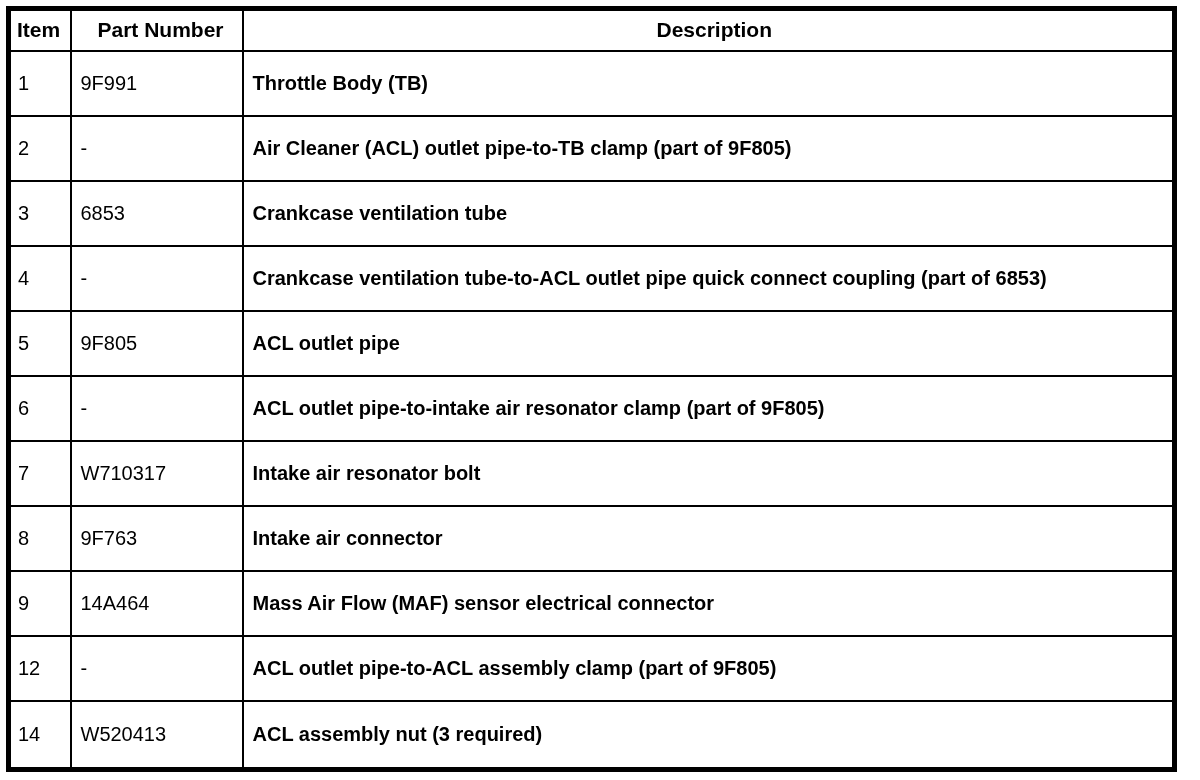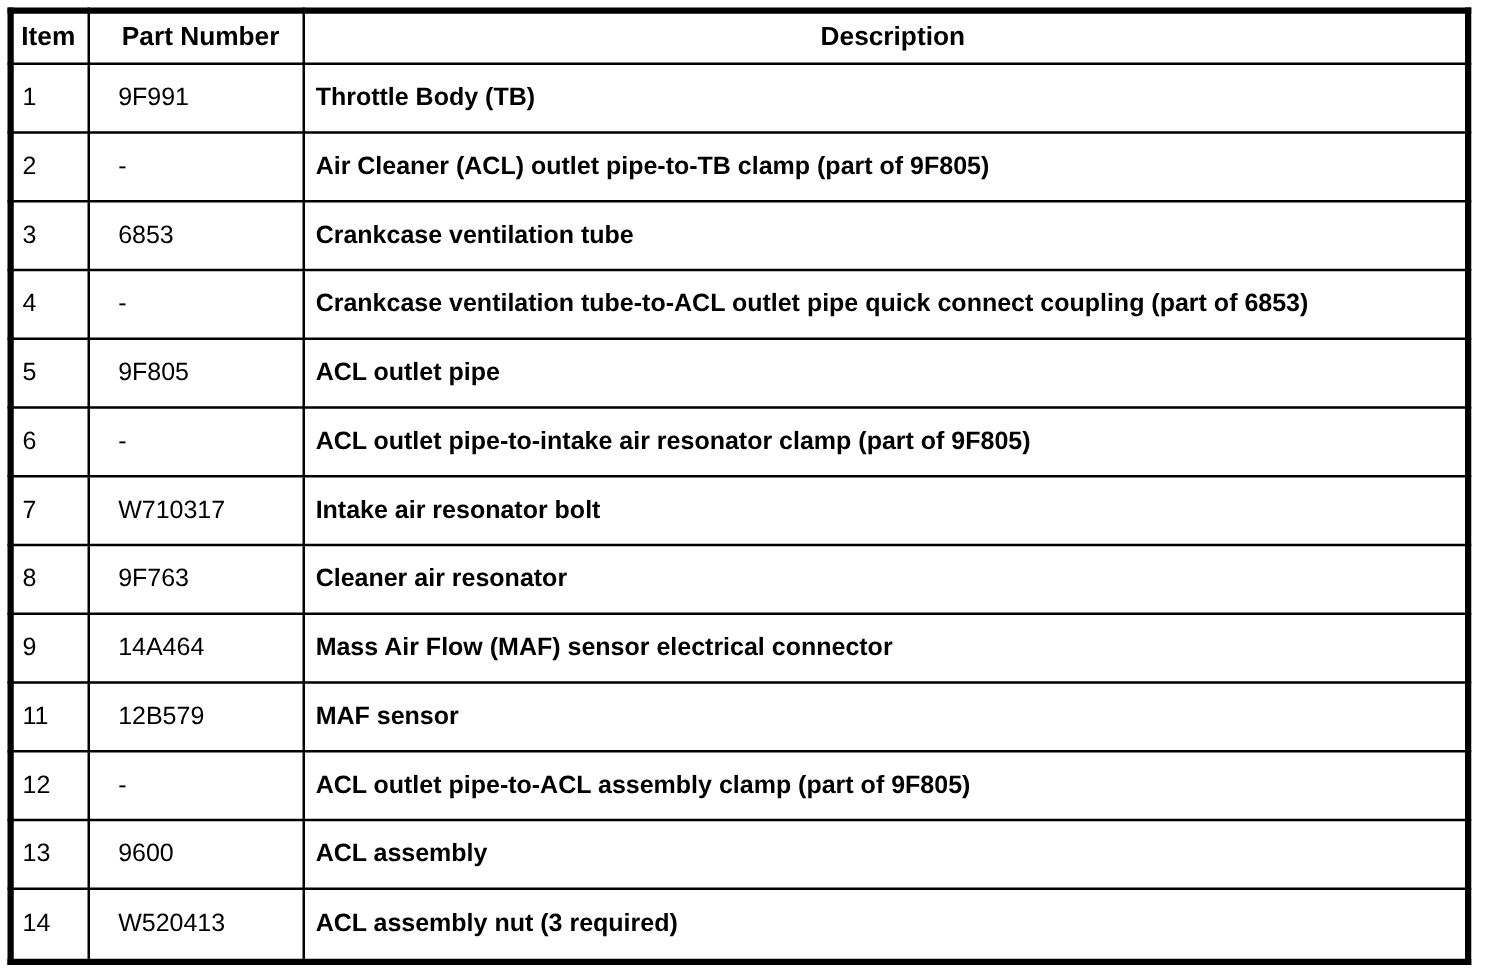--- a/index.html
+++ b/index.html
@@ -56,21 +56,21 @@
     padding-left: 14px;
   }
   tbody td {
     font-size: 20px;
     font-weight: normal;
   }
   td.col-item {
     padding-left: 7px;
   }
   td.col-part {
-    padding-left: 23px;
+    padding-left: 9px;
   }
   td.col-desc {
     padding-left: 9px;
     font-weight: bold;
   }
 </style>
 </head>
 <body>
 
 <div class="page">
@@ -119,41 +119,31 @@
     <td class="col-desc">ACL outlet pipe-to-intake air resonator clamp (part of 9F805)</td>
   </tr>
         <tr>
     <td class="col-item">7</td>
     <td class="col-part">W710317</td>
     <td class="col-desc">Intake air resonator bolt</td>
   </tr>
         <tr>
     <td class="col-item">8</td>
     <td class="col-part">9F763</td>
-    <td class="col-desc">Cleaner air resonator</td>
+    <td class="col-desc">Intake air connector</td>
   </tr>
         <tr>
     <td class="col-item">9</td>
     <td class="col-part">14A464</td>
     <td class="col-desc">Mass Air Flow (MAF) sensor electrical connector</td>
   </tr>
         <tr>
-    <td class="col-item">11</td>
-    <td class="col-part">12B579</td>
-    <td class="col-desc">MAF sensor</td>
-  </tr>
-        <tr>
     <td class="col-item">12</td>
     <td class="col-part">-</td>
     <td class="col-desc">ACL outlet pipe-to-ACL assembly clamp (part of 9F805)</td>
-  </tr>
-        <tr>
-    <td class="col-item">13</td>
-    <td class="col-part">9600</td>
-    <td class="col-desc">ACL assembly</td>
   </tr>
         <tr>
     <td class="col-item">14</td>
     <td class="col-part">W520413</td>
     <td class="col-desc">ACL assembly nut (3 required)</td>
   </tr>
       </tbody>
   </table>
 </div>
 

